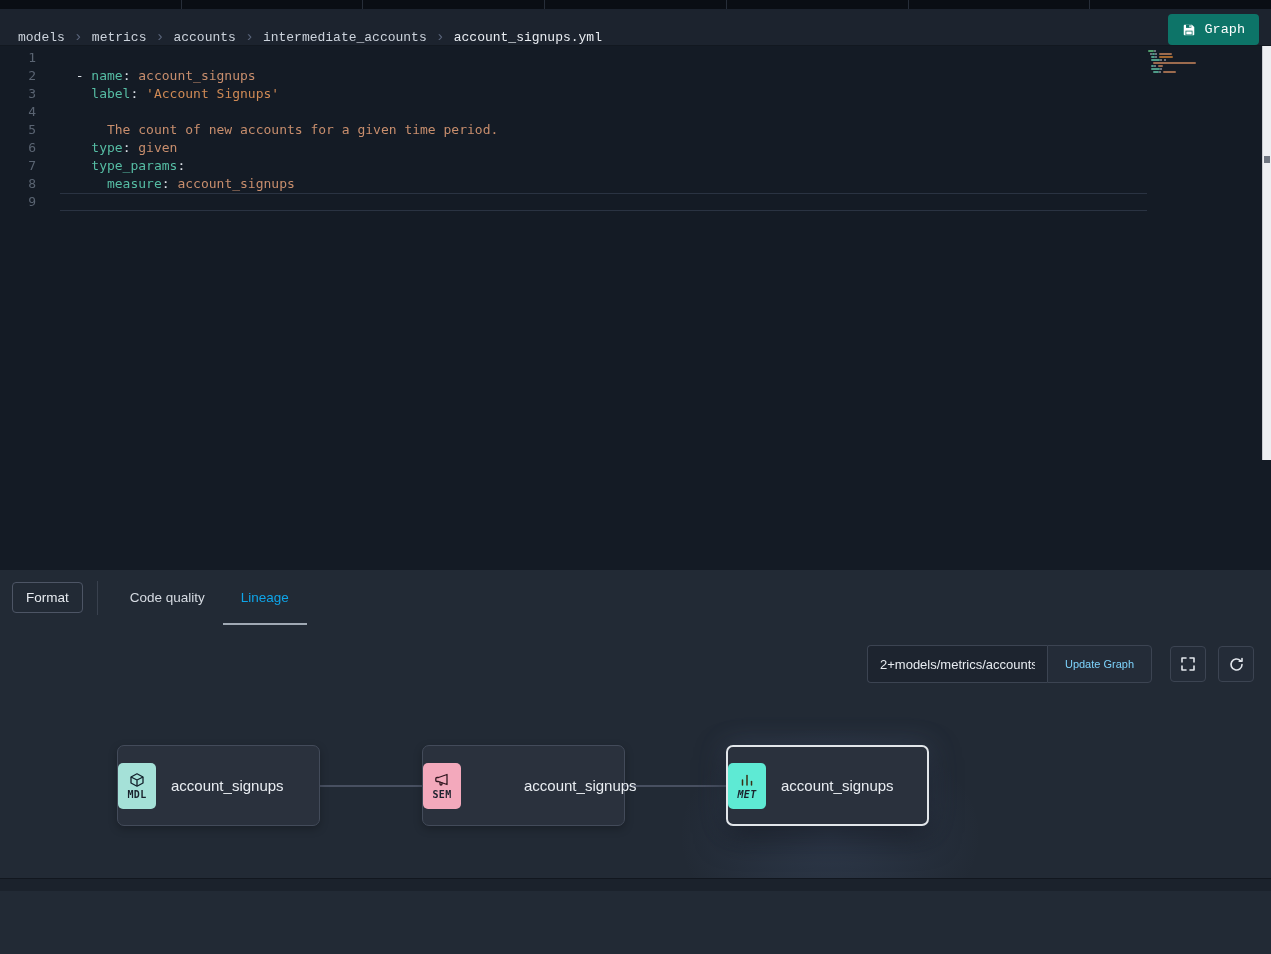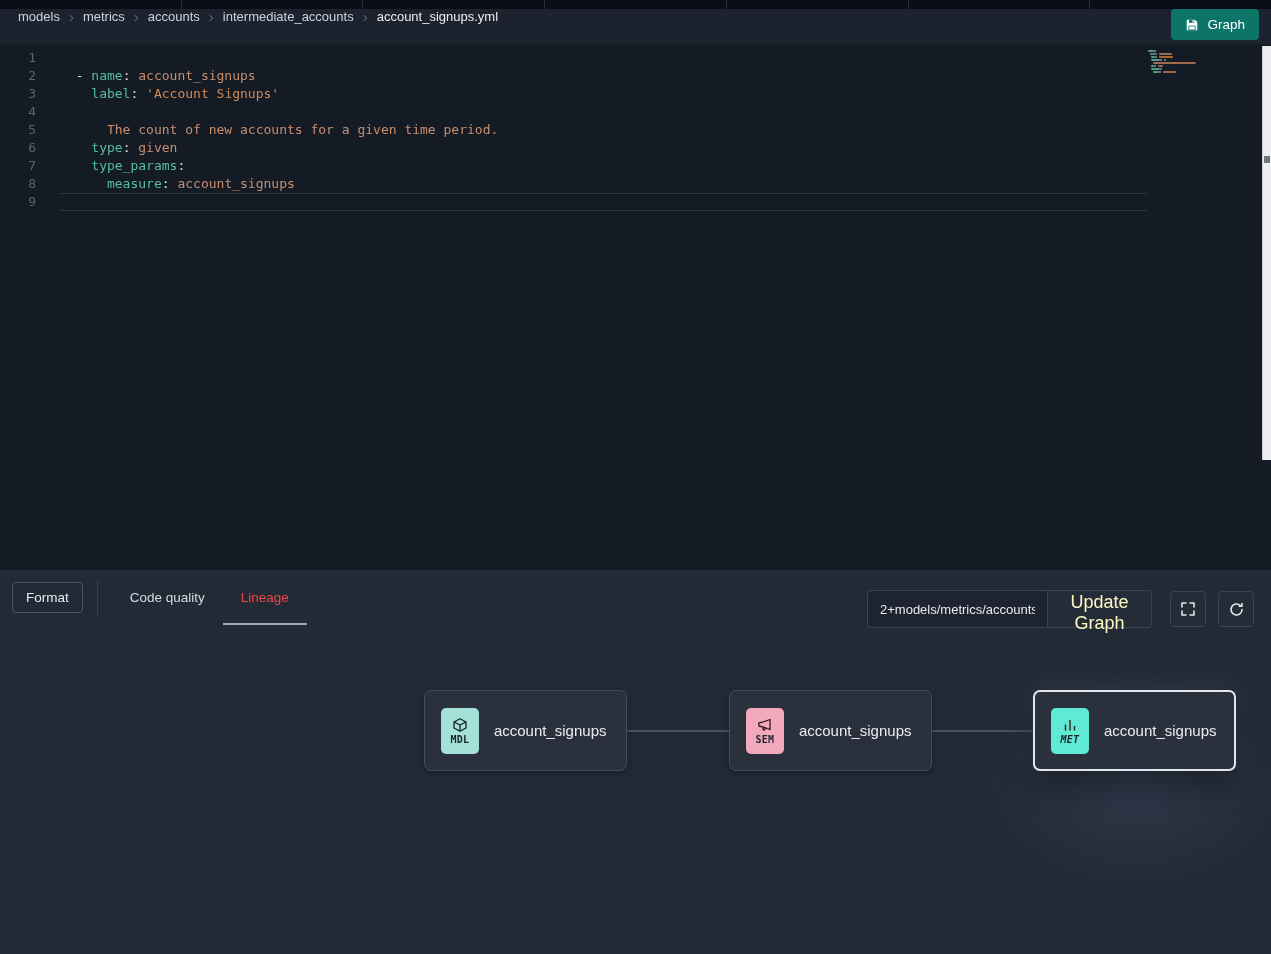--- a/index.html
+++ b/index.html
@@ -13,22 +13,23 @@
   .app { width:1271px; height:954px; display:flex; flex-direction:column; position:relative; }
 
   
   .top-strip { height:9px; background:#04070b; display:flex; flex:none; }
   .tab-stub { flex:1; background:#0a0e14; border-right:1px solid #272e39; }
   .tab-stub:last-child { border-right:none; }
 
   
   .breadcrumb-bar {
     height:37px; flex:none; background:#1c232e; border-bottom:1px solid #121820;
-    display:flex; align-items:flex-start; justify-content:space-between;
+    display:flex; align-items:flex-end; justify-content:space-between;
     padding:0 12px 0 18px;
+    font-family:Liberation Mono, monospace;
   }
   .breadcrumb { display:flex; align-items:center; gap:9px; font-size:13px; color:#ccd3dc; }
   .crumb { cursor:pointer; }
   .crumb.file { color:#eaeef3; }
   .sep { color:#59647a; font-size:15px; line-height:1; user-select:none; }
   .save-btn {
     display:flex; align-items:center; gap:8px;
     background:#0d7468; color:#fff; border:none; border-radius:4px;
     height:31px; padding:0 14px; font-size:13.5px; font-family:inherit; cursor:pointer;
   }
@@ -63,68 +64,68 @@
   .mm-plain, .mm-space { background:transparent; }
 
   
   .editor-scrollbar {
     position:absolute; top:0; right:0; width:9px; height:414px;
     background:#edeff2; border-left:1px solid #c9ccd1;
   }
   .scroll-marker { position:absolute; top:110px; left:1px; right:1px; height:7px; background:#6f7681; }
 
   
-  .bottom-panel { height:321px; flex:none; display:flex; flex-direction:row; background:#222a35; }
+  .bottom-panel { height:321px; flex:none; display:flex; flex-direction:column; background:#222a35; }
   .panel-tabs { height:55px; flex:none; display:flex; align-items:center; }
   .format-btn {
     margin-left:12px; height:31px; padding:0 13px;
     background:transparent; border:1px solid #4d5565; border-radius:4px;
     color:#e7ebf0; font-size:13.5px; font-family:inherit; cursor:pointer;
   }
   .vdiv { width:1px; height:34px; background:#39414e; margin-left:14px; margin-right:14px; }
   .tab {
     height:55px; display:flex; align-items:center; padding:0 18px;
     font-size:13.5px; color:#d6dbe2; position:relative; cursor:pointer;
   }
-  .tab.active { color:#ef4444; }
+  .tab.active { color:#0ea5e9; }
   .tab.active::after {
     content:""; position:absolute; left:0; right:0; bottom:0; height:2px; background:#a0a9b4;
   }
 
   
   .canvas { flex:1; position:relative; background:#222a35; overflow:hidden; }
   .controls { position:absolute; top:20px; right:17px; display:flex; align-items:center; }
   .selector-group { display:flex; height:38px; margin-right:18px; }
   .selector-input {
     width:180px; background:#1d242f; border:1px solid #3c4452; border-right:none;
     border-radius:4px 0 0 4px; color:#e7ebf0; font-size:13px; padding:0 12px;
     font-family:inherit; outline:none;
   }
   .update-btn {
     width:105px; background:#242c38; border:1px solid #3c4452; border-radius:0 4px 4px 0;
-    color:#fef9c3; font-size:18px; font-family:inherit; cursor:pointer;
+    color:#7dd3fc; font-size:11px; font-family:inherit; cursor:pointer;
   }
   .icon-btn {
     width:36px; height:36px; display:flex; align-items:center; justify-content:center;
     background:#242c38; border:1px solid #3c4452; border-radius:4px; cursor:pointer; margin-left:12px;
   }
   .icon-btn:first-of-type { margin-left:0; }
 
   .glow {
     position:absolute; left:620px; top:60px; width:420px; height:300px; pointer-events:none;
     background:radial-gradient(closest-side, rgba(125,155,215,0.13), rgba(125,155,215,0) 72%);
   }
   .edge { position:absolute; top:160px; height:2px; background:#485061; }
   .edge-1 { left:320px; width:102px; }
   .edge-2 { left:625px; width:101px; }
 
   .node {
     position:absolute; top:120px; width:203px; height:81px;
     background:#2a313d; border:1px solid #434b5a; border-radius:7px;
-    display:flex; align-items:center; padding-left:16px; cursor:pointer;
+    display:flex; align-items:center; cursor:pointer;
     box-shadow:0 3px 8px rgba(0,0,0,0.25);
   }
   .node.selected {
     border:2px solid #e2e6ea;
     box-shadow:0 10px 30px rgba(0,0,0,0.55), 0 0 28px rgba(145,175,235,0.22);
   }
   .tile {
     width:38px; height:46px; border-radius:5px; flex:none;
     display:flex; flex-direction:column; align-items:center; justify-content:center;
   }
@@ -315,21 +316,21 @@
               <span class="tile-icon">
                 <svg viewBox="0 0 16 16" width="16" height="16" fill="none" stroke="#13202b" stroke-width="1.3" stroke-linejoin="round">
                   <path d="M8 1.8 14 5v6l-6 3.2L2 11V5z"></path>
                   <path d="M2 5l6 3 6-3M8 8v6"></path>
                 </svg>
               </span>
               <span class="tile-badge">MDL</span>
             </div>
             <span class="node-label">account_signups</span>
           </div>
-          <div class="node" style="left: 422px;">
+          <div class="node" style="left: 422px; gap: 48px;">
             <div class="tile" style="background: rgb(243, 169, 188);">
               <span class="tile-icon">
                 <svg viewBox="0 0 16 16" width="16" height="16" fill="none" stroke="#30161f" stroke-width="1.3" stroke-linejoin="round">
                   <path d="M13 2.5 4.5 5.5H3a1.2 1.2 0 0 0-1.2 1.2v1.6A1.2 1.2 0 0 0 3 9.5h1.5L13 12.5z"></path>
                   <path d="M6 9.8V12a1 1 0 0 0 2 0v-1.4"></path>
                 </svg>
               </span>
               <span class="tile-badge">SEM</span>
             </div>
             <span class="node-label">account_signups</span>

